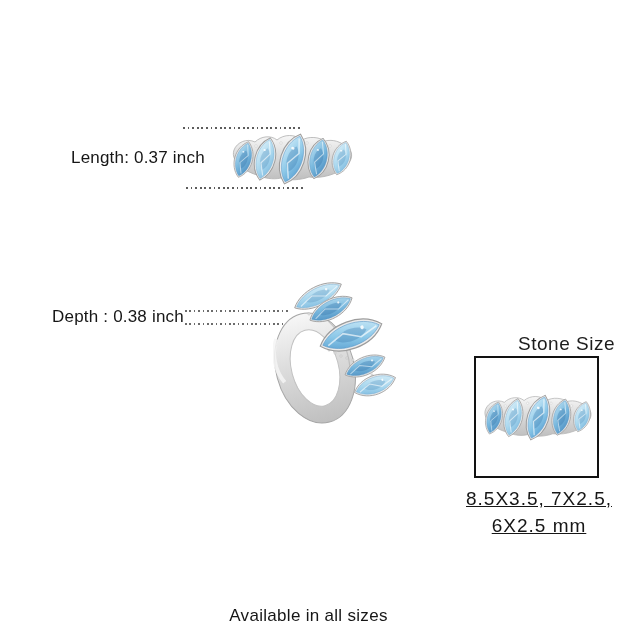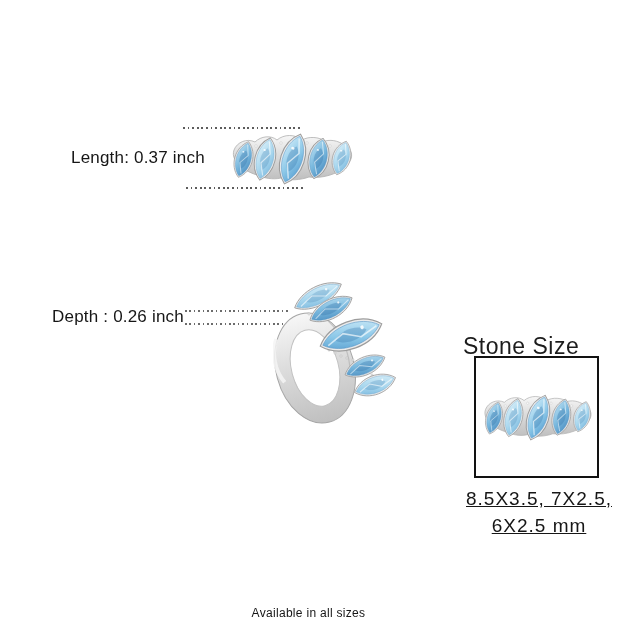--- a/index.html
+++ b/index.html
@@ -13,34 +13,34 @@
     letter-spacing:0.2px;white-space:nowrap;
   }
   .dotted{
     position:absolute;height:2px;
     background:repeating-linear-gradient(90deg,#5c5c5c 0 1.8px,transparent 1.8px 4.6px);
   }
   .dotted.fine{
     background:repeating-linear-gradient(90deg,#6c6c6c 0 1.6px,transparent 1.6px 4.4px);
   }
   .stone-size-title{
-    position:absolute;left:463px;top:333px;width:152px;text-align:left;
-    font-size:23px;letter-spacing:0.5px;color:#1c1c1c;
+    position:absolute;left:463px;top:333px;width:152px;text-align:right;
+    font-size:19px;letter-spacing:0.5px;color:#1c1c1c;
   }
   .stone-size-box{
     position:absolute;left:474px;top:356px;width:125px;height:122px;
     border:2px solid #121212;box-sizing:border-box;background:#ffffff;
   }
   .stone-dims{
     position:absolute;left:463px;top:485px;width:152px;text-align:center;
     font-size:19px;line-height:27px;letter-spacing:1px;color:#161616;text-decoration:underline;
   }
   .footer-text{
     position:absolute;left:0;top:606px;width:617px;text-align:center;
-    font-size:12px;letter-spacing:0.3px;color:#161616;
+    font-size:17px;letter-spacing:0.3px;color:#161616;
   }
   svg{display:block;}
 </style>
 </head>
 <body>
 
 <div class="stage">
 
   <svg width="0" height="0" style="position:absolute" aria-hidden="true">
     <defs>
@@ -108,21 +108,21 @@
   </svg>
 
   <div class="label" style="left:71px;top:149px">Length: 0.37 inch</div>
   <div class="dotted" style="left:183px;top:127px;width:118px"></div>
   <div class="dotted" style="left:186px;top:187px;width:117px"></div>
 
   <svg class="abs" style="left:229px;top:133px" width="127" height="54" viewBox="0 0 127 54">
     <use href="#rf"></use>
   </svg>
 
-  <div class="label" style="left:52px;top:308px">Depth : 0.26 inch</div>
+  <div class="label" style="left:52px;top:308px">Depth : 0.38 inch</div>
   <div class="dotted fine" style="left:185px;top:310px;width:106px"></div>
   <div class="dotted fine" style="left:185px;top:323px;width:112px"></div>
 
   <svg class="abs" style="left:273px;top:277px" width="128" height="147" viewBox="0 0 128 147">
     <g transform="translate(42 91) rotate(-15)">
       <ellipse rx="39" ry="56" fill="url(#gM)" stroke="#a5a5a5" stroke-width="1"></ellipse>
       <ellipse rx="23.5" ry="39" fill="#ffffff" stroke="#c2c2c2" stroke-width="1"></ellipse>
       <path d="M-30 -38 A46 46 0 0 0 -33 6" fill="none" stroke="#f4f4f4" stroke-width="4" opacity="0.85"></path>
       <path d="M22 -46 A40 56 0 0 1 34 8" fill="none" stroke="#b3b3b3" stroke-width="1.2" opacity="0.7"></path>
     </g>

